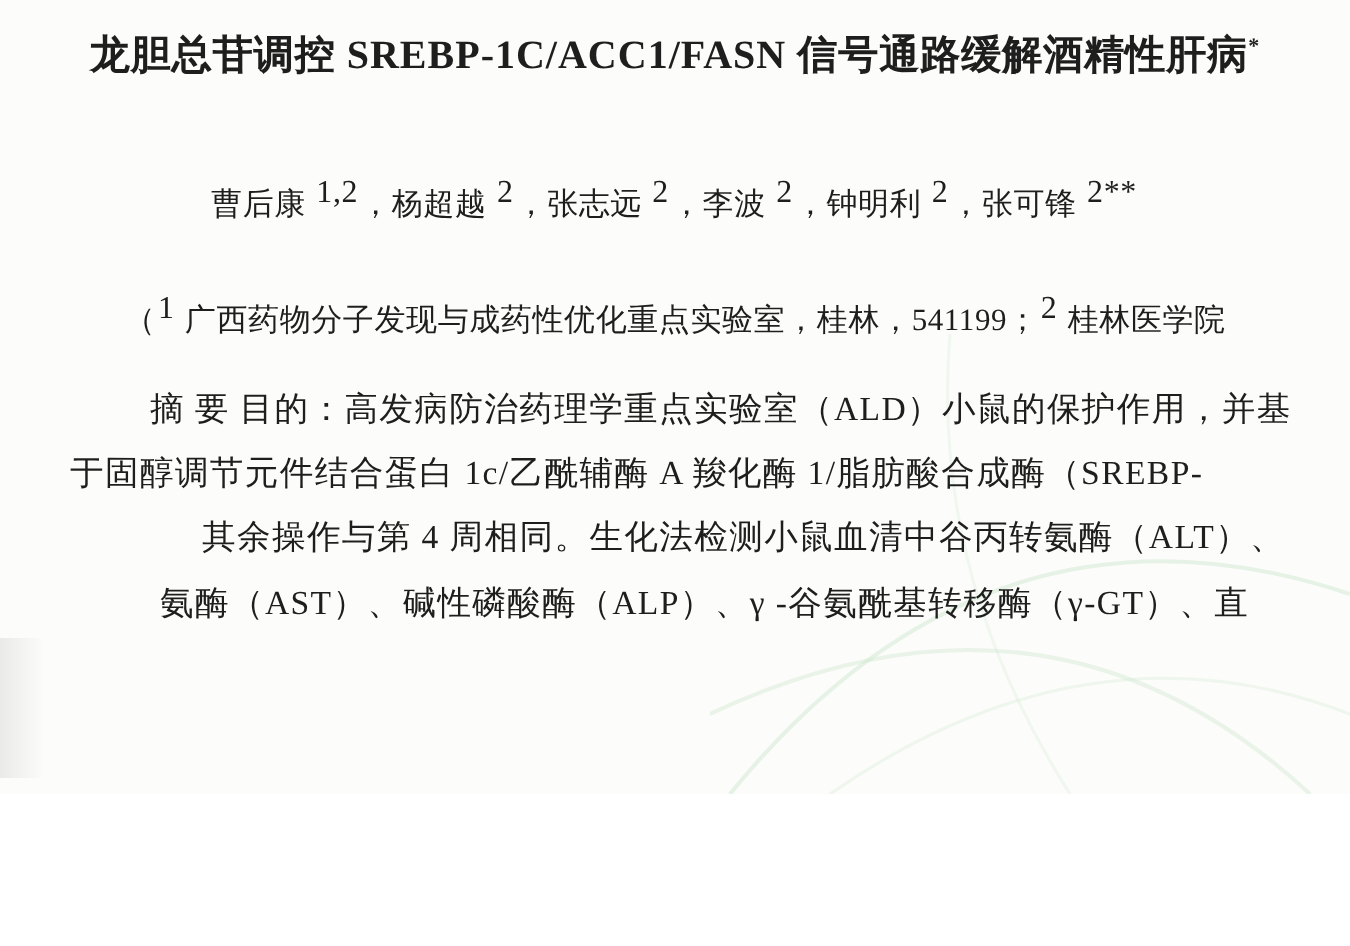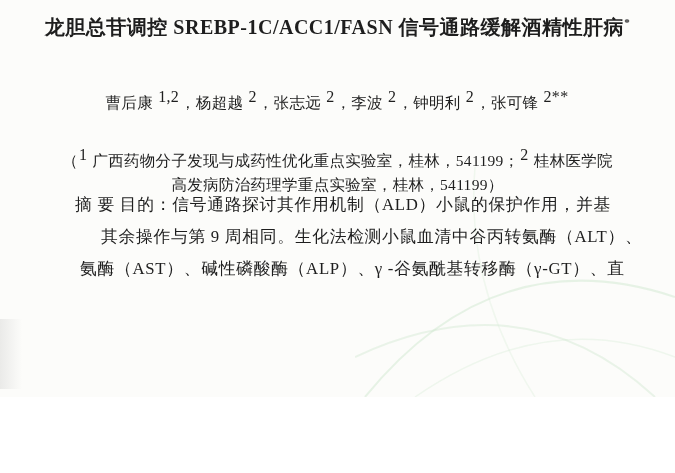--- a/index.html
+++ b/index.html
@@ -100,22 +100,22 @@
     <path d="M 120 0 Q 110 120 180 230" stroke="#d5ecd5" stroke-width="1.5" opacity="0.3" fill="none"></path>
   </svg>
   <div class="scan-smudge"></div>
 
   <h1 class="paper-title"><span>龙胆总苷调控 SREBP-1C/ACC1/FASN 信号通路缓解酒精性肝病</span><sup>*</sup></h1>
 
   <div class="authors-line"><span>曹后康</span> <sup>1,2</sup><span>，</span><span>杨超越</span> <sup>2</sup><span>，</span><span>张志远</span> <sup>2</sup><span>，</span><span>李波</span> <sup>2</sup><span>，</span><span>钟明利</span> <sup>2</sup><span>，</span><span>张可锋</span> <sup>2**</sup></div>
 
   <div class="affiliation">
     <div><span>（</span><sup>1</sup><span> 广西药物分子发现与成药性优化重点实验室，桂林，541199；</span><sup>2</sup><span> 桂林医学院</span></div>
-    <div>高发病防治药理学重点实验室，桂林，541199）</div>
   </div>
 
   <div class="abstract">
-    <div class="abs-line indent-para"><span class="bold">摘 要 目的：</span><span>信号通路探讨其作用机制（ALD）小鼠的保护作用，并基</span></div>
-    <div class="abs-line indent-l8">其余操作与第 9 周相同。生化法检测小鼠血清中谷丙转氨酶（ALT）、</div>
+    <div class="abs-line indent-para"><span class="bold">摘 要 目的：</span><span>高发病防治药理学重点实验室（ALD）小鼠的保护作用，并基</span></div>
+    <div class="abs-line">于固醇调节元件结合蛋白 1c/乙酰辅酶 A 羧化酶 1/脂肪酸合成酶（SREBP-</div>
+    <div class="abs-line indent-l8">其余操作与第 4 周相同。生化法检测小鼠血清中谷丙转氨酶（ALT）、</div>
     <div class="abs-line indent-l9">氨酶（AST）、碱性磷酸酶（ALP）、γ -谷氨酰基转移酶（γ-GT）、直</div>
   </div>
 
 </div>
 
 </body></html>

